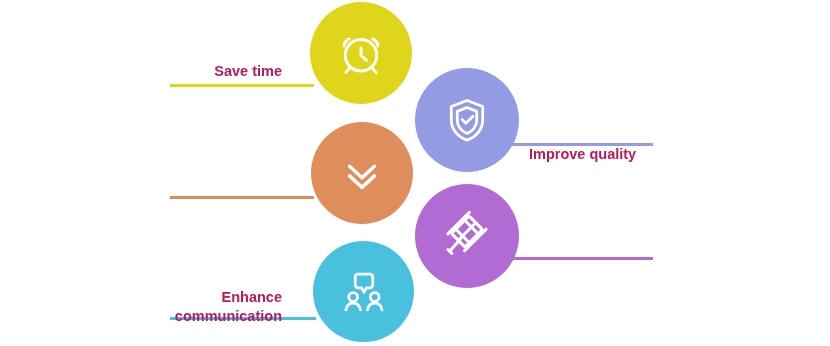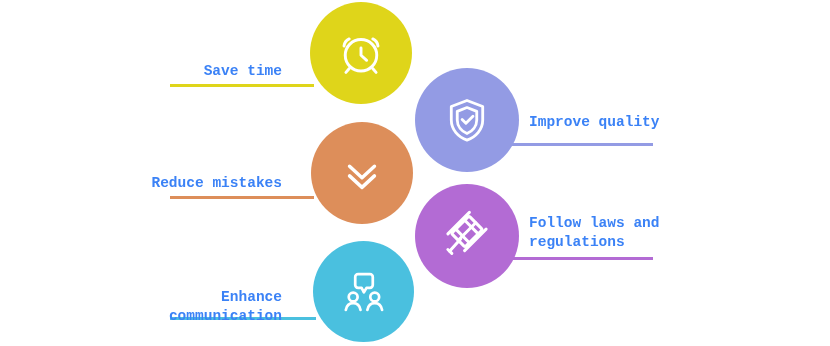--- a/index.html
+++ b/index.html
@@ -35,29 +35,28 @@
   }
   .node-circle svg {
     display: block;
     overflow: visible;
   }
   .icon-wrap { display: flex; align-items: center; justify-content: center; }
 
   
   .node-label {
     position: absolute;
-    color: #3b82f6;
+    color: #be185d;
     font-size: 14.5px;
     font-weight: bold;
     line-height: 1.32;
     white-space: pre-line;
-    font-family: Liberation Mono, monospace;
   }
   .label-left  { text-align: right; }
-  .label-right { text-align: left; }
+  .label-right { text-align: left; margin-top: 32px; }
 </style>
 </head>
 <body>
 
 <div id="diagram">
 
   <div class="connector" style="left:170px; top:84px; width:144px; background:#DFD51A;"></div>
   <div class="connector" style="left:508px; top:143px; width:145px; background:#939BE4;"></div>
   <div class="connector" style="left:170px; top:196px; width:144px; background:#DD8E5A;"></div>
   <div class="connector" style="left:508px; top:257px; width:145px; background:#B36BD4;"></div>
@@ -89,40 +88,37 @@
   <div class="node-label label-right" style="left:529px; top:113px; width:170px;">Improve quality</div>
 
   <div class="node-circle" style="left:311px; top:122px; width:102px; height:102px; background:#DD8E5A;">
     <span class="icon-wrap">
       <svg width="46" height="46" viewBox="0 0 48 48" fill="none" stroke="#FFFFFF" stroke-width="3.6" stroke-linecap="round" stroke-linejoin="round">
         <path d="M11 17 L24 29 L37 17"></path>
         <path d="M11 27 L24 39 L37 27"></path>
       </svg>
     </span>
   </div>
-  <div class="node-label label-left" style="left:112px; top:174px; width:170px;">Reduce mistakes</div>
 
   <div class="node-circle" style="left:415px; top:184px; width:104px; height:104px; background:#B36BD4;">
     <span class="icon-wrap">
       <svg width="54" height="54" viewBox="0 0 48 48" fill="none" stroke="#FFFFFF" stroke-width="2.7" stroke-linecap="round" stroke-linejoin="round">
           <g transform="rotate(-45 24 20)">
             <rect x="13" y="11.5" width="22" height="17" rx="1.5"></rect>
             <path d="M18.4 11.5 V28.5"></path>
             <path d="M29.6 11.5 V28.5"></path>
             <path d="M13 20 H35"></path>
             <path d="M10.5 9.5 H37.5"></path>
             <path d="M10.5 30.5 H37.5"></path>
           </g>
           <path d="M18.5 26.5 L8.5 37.5"></path>
           <path d="M7 36 L10.5 39.4"></path>
       </svg>
     </span>
   </div>
-  <div class="node-label label-right" style="left:529px; top:214px; width:170px;">Follow laws and
-regulations</div>
 
   <div class="node-circle" style="left:313px; top:241px; width:101px; height:101px; background:#4AC0DF;">
     <span class="icon-wrap">
       <svg width="52" height="52" viewBox="0 0 48 48" fill="none" stroke="#FFFFFF" stroke-width="2.5" stroke-linecap="round" stroke-linejoin="round">
         <path d="M18.5 7.5 H29.5 A2.6 2.6 0 0 1 32.1 10.1 V17.6 A2.6 2.6 0 0 1 29.5 20.2 H26.3 L23.9 24.4 L21.8 20.2 H18.5 A2.6 2.6 0 0 1 15.9 17.6 V10.1 A2.6 2.6 0 0 1 18.5 7.5 Z"></path>
         <circle cx="14" cy="28.6" r="4.1"></circle>
         <path d="M7.2 40.6 C7.9 36.6 10.6 34.2 14 34.2 C17.4 34.2 20.1 36.6 20.8 40.6"></path>
         <circle cx="33.9" cy="28.6" r="4.1"></circle>
         <path d="M27.1 40.6 C27.8 36.6 30.5 34.2 33.9 34.2 C37.3 34.2 40 36.6 40.7 40.6"></path>
       </svg>

